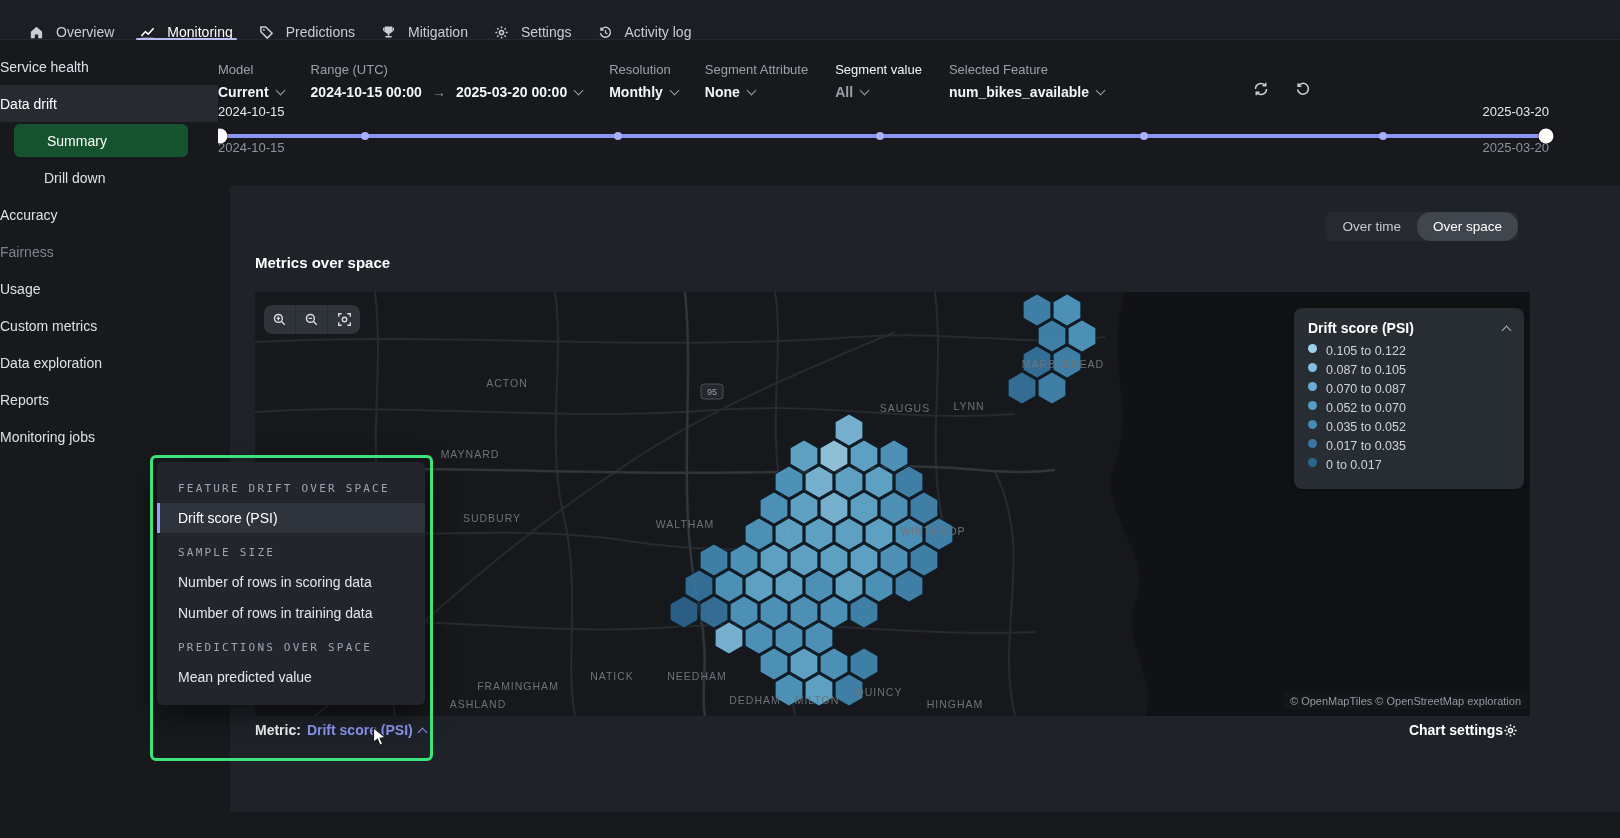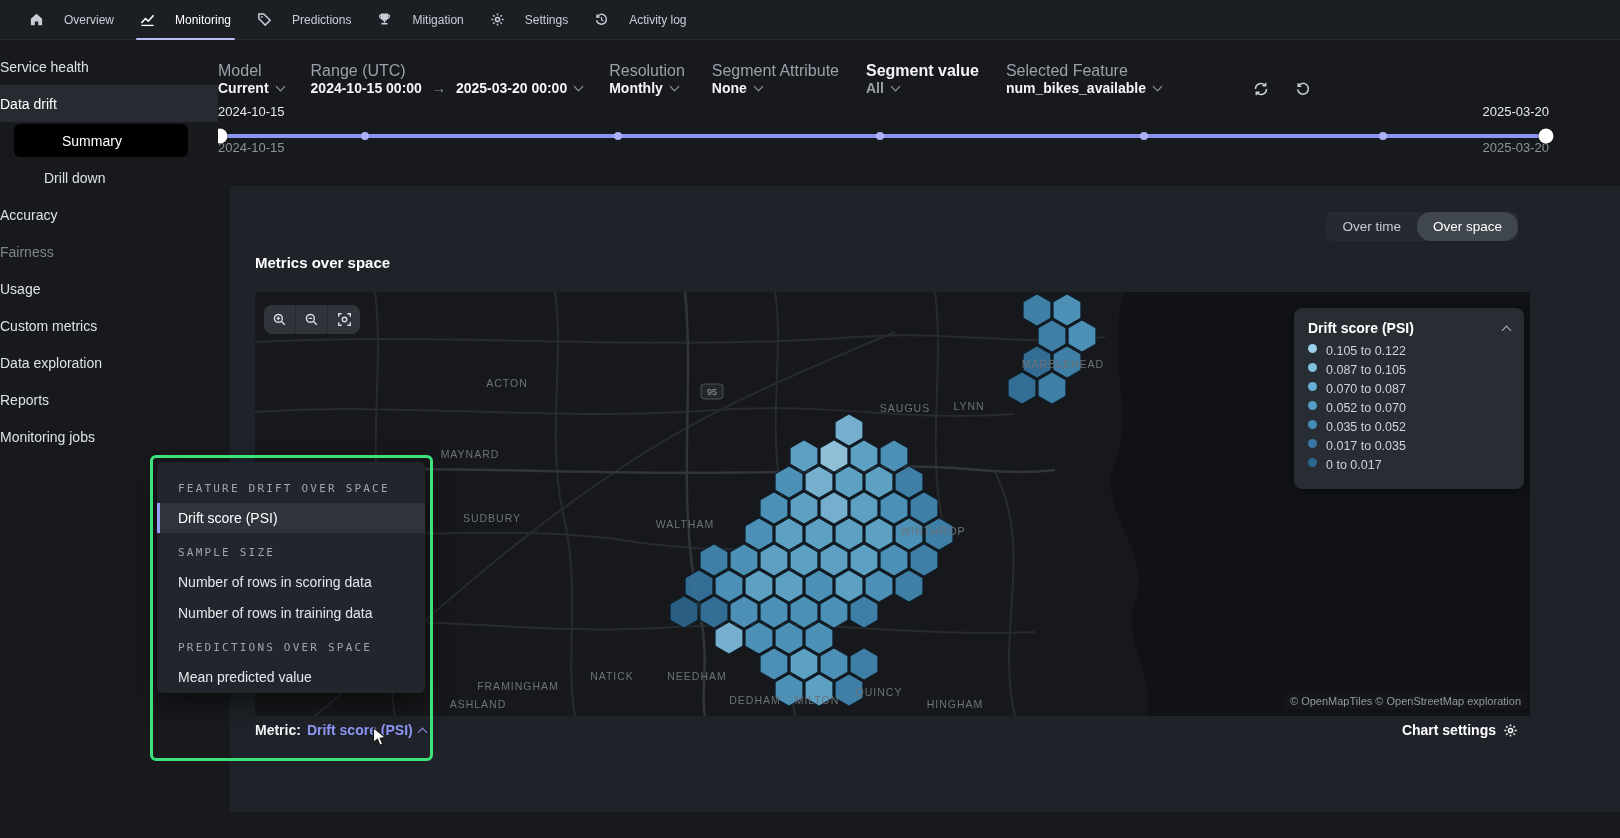--- a/index.html
+++ b/index.html
@@ -5,41 +5,41 @@
   *{margin:0;padding:0;box-sizing:border-box}
   html,body{width:1620px;height:838px}
   body{background:#17191d;font-family:"Liberation Sans",sans-serif;color:#e7eaef;overflow:hidden}
   .page{position:relative;width:1620px;height:838px}
   button{background:none;border:none;color:inherit;font:inherit;cursor:pointer}
   .icon{display:inline-block;line-height:0}
   .icon svg{width:100%;height:100%;display:block}
 
   
   .topbar{position:absolute;top:0;left:0;width:1620px;height:40px;background:#1b1e23;border-bottom:1px solid #26292f;display:flex;align-items:center;padding-left:16px;z-index:10}
-  .nav-item{display:flex;align-items:center;gap:20px;padding:0 13px;height:40px;font-size:12px;color:#c9ced6;cursor:pointer;position:relative}
+  .nav-item{display:flex;align-items:flex-end;gap:12px;padding:0 13px;height:40px;font-size:14px;color:#c9ced6;cursor:pointer;position:relative}
   .nav-item.active{color:#ffffff}
   .nav-item.active::after{content:"";position:absolute;left:9px;right:9px;bottom:0;height:2px;background:#b7bdf4;border-radius:2px}
   .nav-icon{width:15px;height:15px;color:#c9ced6}
   .nav-item.active .nav-icon{color:#fff}
 
   
   .sidebar{position:absolute;top:40px;left:0;width:218px;bottom:0;background:#17191d;padding-top:8px;z-index:5}
   .side-item{height:37px;display:flex;align-items:center;font-size:14px;color:#dde1e7;cursor:pointer}
   .side-item.l1{padding-left:44px}
   .side-item.active{background:#272b31;color:#fff}
-  .side-item.selected{background:#000000;border-radius:6px;margin:2px 30px 2px 14px;height:33px;padding-left:48px;color:#fff}
+  .side-item.selected{background:#14532d;border-radius:6px;margin:2px 30px 2px 14px;height:33px;padding-left:33px;color:#fff}
   .side-item.disabled{color:#7e848e}
 
   
   .main{position:absolute;left:218px;top:40px;right:0;bottom:0}
 
   .controls{position:absolute;left:0;top:22px;display:flex;gap:27px;z-index:6}
-  .ctrl .lbl{font-size:16px;color:#9aa1ab;}
+  .ctrl .lbl{font-size:13px;color:#9aa1ab;margin-bottom:7px}
   .ctrl .val{font-size:14px;font-weight:bold;color:#f3f5f8;display:flex;align-items:center;gap:8px;cursor:pointer;white-space:nowrap}
-  .ctrl.inverted .lbl{color:#f3f5f8;font-weight:bold}
+  .ctrl.inverted .lbl{color:#f3f5f8;font-weight:normal}
   .ctrl.inverted .val{color:#9aa1ab}
   .range-arrow{color:#8d939c;font-weight:normal;padding:0 2px}
   .chev{display:inline-block;width:7px;height:7px;border-right:1.6px solid currentColor;border-bottom:1.6px solid currentColor;color:#9aa1ab;position:relative}
   .chev.down{transform:rotate(45deg);top:-2px}
   .chev.up{transform:rotate(-135deg);top:2px}
   .chev.accent{color:#8f97f7}
   .icon-btn{position:absolute;top:36px;width:26px;height:26px;color:#c9ced5;display:flex;align-items:center;justify-content:center}
   .icon-btn .icon{width:16px;height:16px}
   #btn-refresh{left:1030px}
   #btn-undo{left:1072px}
@@ -78,25 +78,25 @@
   .legend-title{font-size:14px;font-weight:bold;color:#fff}
   .legend-item{display:flex;gap:9px;height:19px}
   .legend-dot{width:9px;height:9px;border-radius:50%;flex:none}
   .legend-label{font-size:12.5px;color:#ced3da}
   .attribution{position:absolute;right:3px;bottom:7px;background:rgba(22,24,27,.8);color:#9298a1;font-size:11px;padding:2px 6px;z-index:3;border-radius:2px}
 
   
   .metric-trigger{position:absolute;left:25px;top:536px;display:flex;align-items:center;gap:6px;font-size:14px;font-weight:bold;cursor:pointer}
   .metric-label{color:#f3f5f8}
   .metric-value{color:#8f97f7}
-  .chart-settings{position:absolute;top:536px;right:102px;display:flex;align-items:center;gap:7px;font-size:14px;font-weight:bold;color:#fff;cursor:pointer}
+  .chart-settings{position:absolute;top:536px;right:102px;display:flex;align-items:center;font-size:14px;font-weight:bold;color:#fff;cursor:pointer}
   .chart-settings .icon{width:15px;height:15px;color:#fff}
 
   
-  .dropdown{position:absolute;left:157px;top:462px;width:268px;background:#22262c;border-radius:6px;box-shadow:0 10px 28px rgba(0,0,0,.55);padding:8px 0 0;z-index:20}
+  .dropdown{position:absolute;left:157px;top:462px;width:268px;background:#22262c;border-radius:6px;box-shadow:0 10px 28px rgba(0,0,0,.55);padding:8px 0 12px;z-index:20}
   .dd-header{padding:12px 21px 7px;font-family:"DejaVu Sans Mono",monospace;font-size:11px;letter-spacing:2.2px;color:#9aa5b5}
   .dd-item{padding:7px 21px;font-size:14px;color:#e3e7ec;cursor:pointer;margin:1px 0}
   .dd-item.selected{background:#2f343c;border-left:3px solid #99a0f8;padding-left:18px;color:#fff}
 
   
   .annotation{position:absolute;left:150px;top:455px;width:283px;height:306px;border:3px solid #3be37a;border-radius:6px;z-index:25;pointer-events:none}
   .cursor{position:absolute;left:368px;top:726px;width:22px;height:22px;z-index:30;pointer-events:none}
 </style>
 </head>
 <body>

